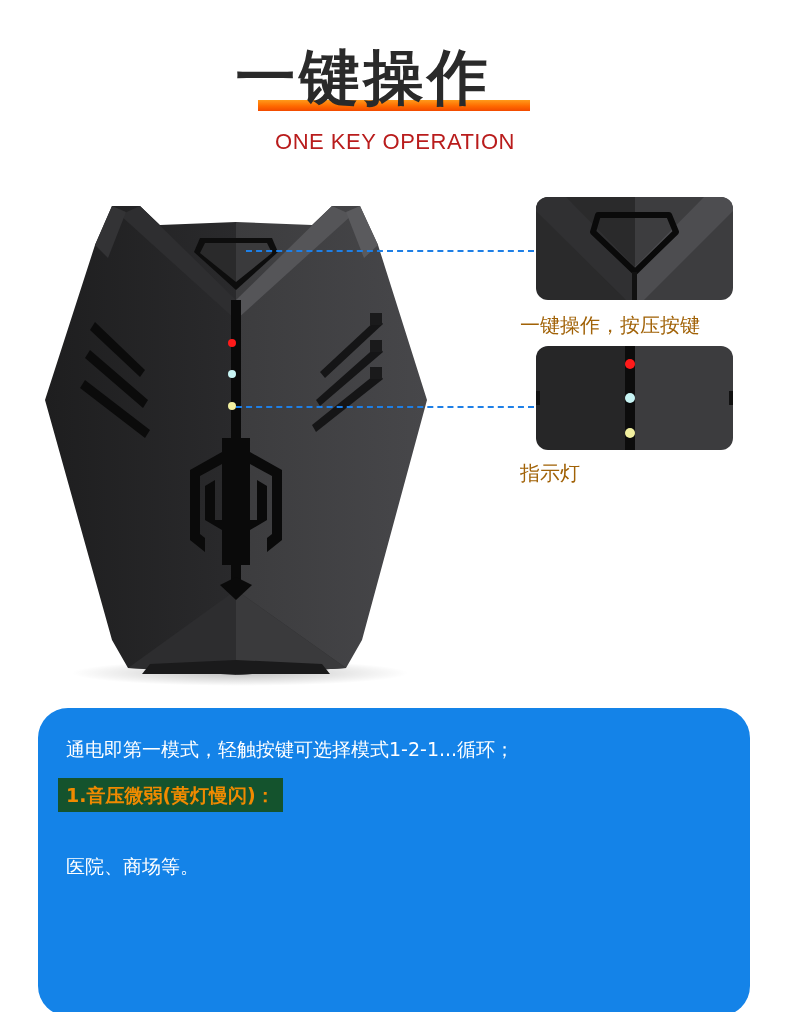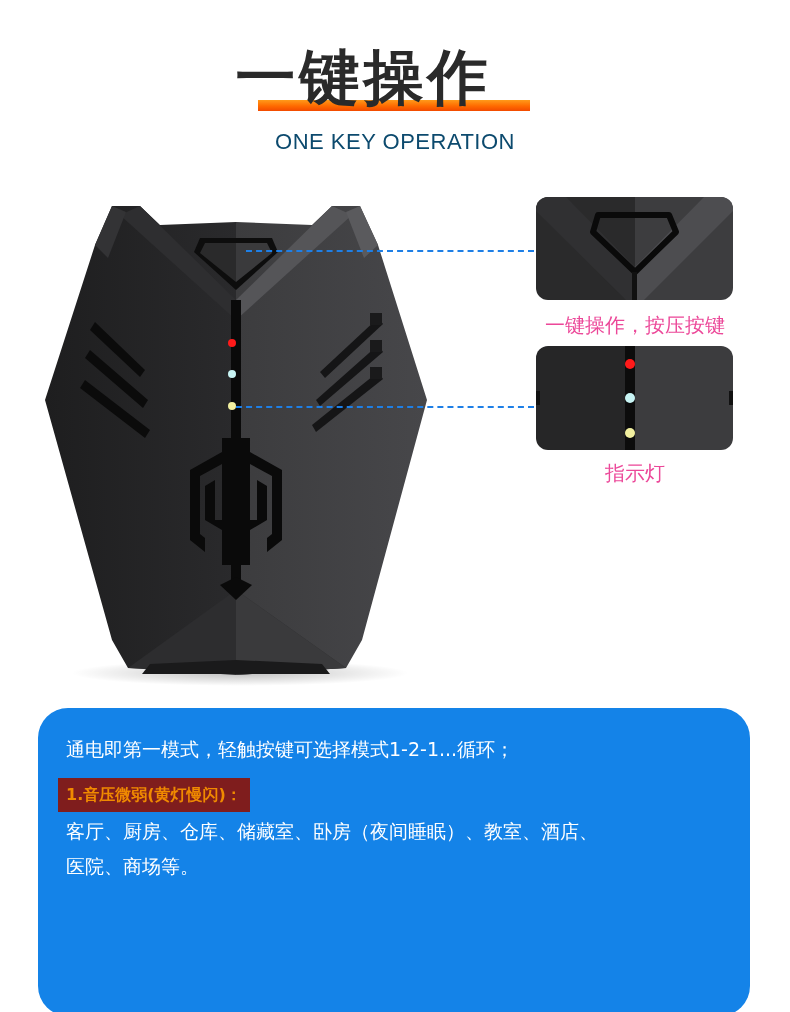--- a/index.html
+++ b/index.html
@@ -36,21 +36,21 @@
       z-index: 2;
     }
     .title-sub {
       position: absolute;
       left: 0;
       top: 129px;
       width: 790px;
       text-align: center;
       font-family: "Liberation Sans", sans-serif;
       font-size: 22px;
-      color: #0c4a6e;
+      color: #b91c1c;
       letter-spacing: 0.5px;
     }
 
     .device-wrap {
       position: absolute;
       left: 0;
       top: 180px;
       width: 470px;
       height: 520px;
     }
@@ -70,23 +70,23 @@
       border-top: 2px dashed #1e7fe6;
     }
 
     .detail-box {
       position: absolute;
       border-radius: 12px;
       overflow: hidden;
     }
     .detail-caption {
       position: absolute;
-      text-align: center;
+      text-align: left;
       font-size: 20px;
-      color: #ec4899;
+      color: #a16207;
     }
 
     .info-panel {
       position: absolute;
       left: 38px;
       top: 708px;
       width: 712px;
       height: 308px;
       background: #1483e8;
       border-radius: 30px;
@@ -95,24 +95,24 @@
       position: absolute;
       left: 28px;
       color: #ffffff;
       font-size: 19px;
       white-space: nowrap;
       line-height: 26px;
     }
     .info-tag {
       position: absolute;
       left: 20px;
-      background: #7f1d1d;
+      background: #14532d;
       color: #f08a00;
       font-weight: bold;
-      font-size: 16px;
+      font-size: 19px;
       line-height: 26px;
       padding: 4px 8px;
       white-space: nowrap;
     }
   </style>
 </head>
 <body>
 
 <div class="title-bar"></div>
 <div class="title-main">一键操作</div>
@@ -205,16 +205,15 @@
     <rect x="0" y="45" width="4" height="14" fill="#111"></rect>
     <rect x="193" y="45" width="4" height="14" fill="#111"></rect>
   </svg>
 </div>
 <div class="detail-caption" style="left:520px; top:460px; width:230px;">指示灯</div>
 
 <div class="info-panel">
   <div class="info-line" style="top:28px;">通电即第一模式，轻触按键可选择模式1-2-1...循环；</div>
 
   <div class="info-tag" style="top:70px;">1.音压微弱(黄灯慢闪)：</div>
-  <div class="info-line" style="top:110px;">客厅、厨房、仓库、储藏室、卧房（夜间睡眠）、教室、酒店、</div>
   <div class="info-line" style="top:145px;">医院、商场等。</div>
 
 </div>
 
 </body></html>

